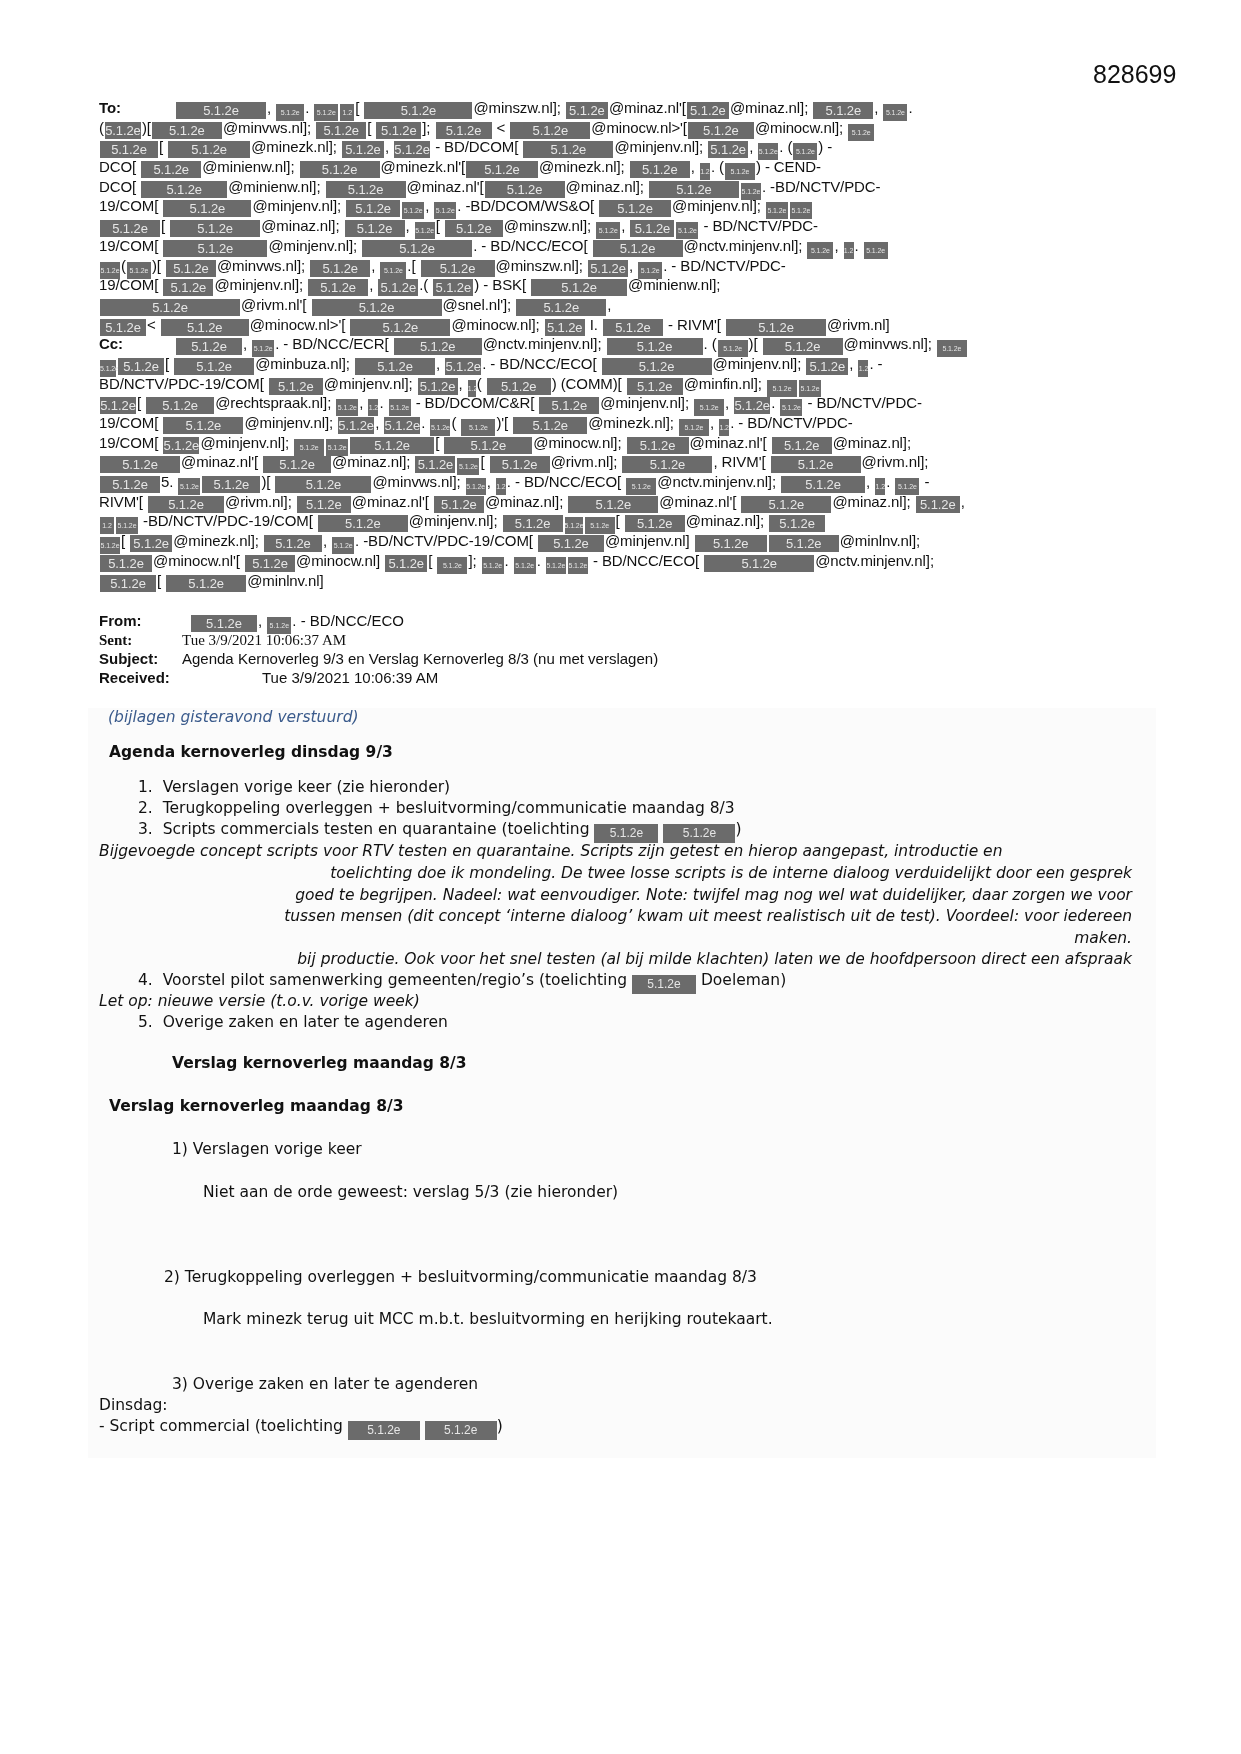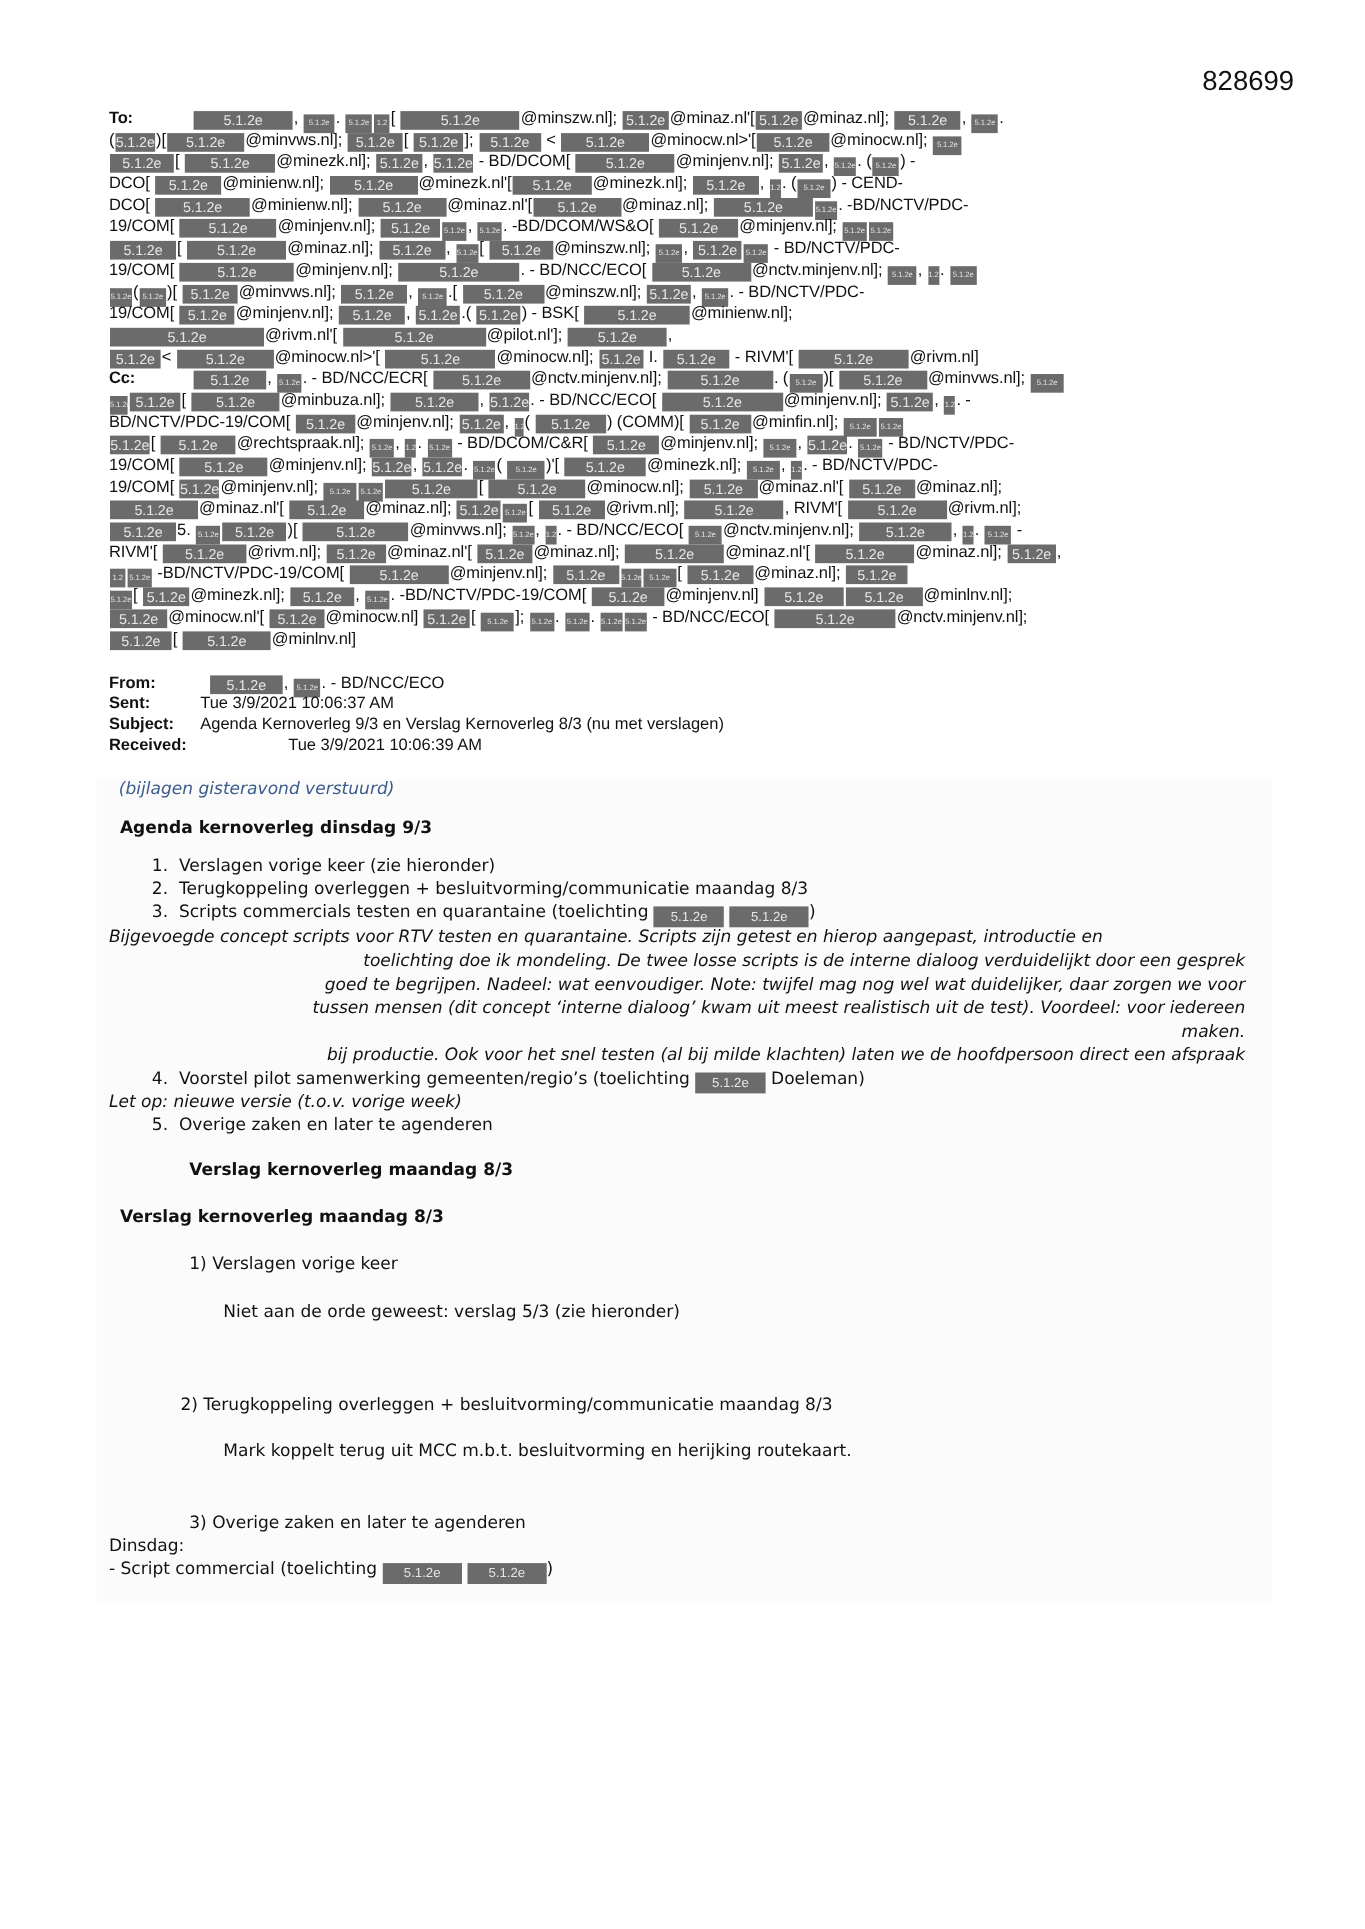--- a/index.html
+++ b/index.html
@@ -29,41 +29,41 @@
     <div class="hline"><span class="lbl" style="width: 76px;">To:</span><span class="r" style="width: 90px;">5.1.2e</span><span>, </span><span class="r s" style="width: 28px;">5.1.2e</span><span>. </span><span class="r s" style="width: 24px;">5.1.2e</span><span class="r s" style="width: 14px;">1.2</span><span>[ </span><span class="r" style="width: 108px;">5.1.2e</span><span>@minszw.nl]; </span><span class="r" style="width: 42px;">5.1.2e</span><span>@minaz.nl'[</span><span class="r" style="width: 42px;">5.1.2e</span><span>@minaz.nl]; </span><span class="r" style="width: 60px;">5.1.2e</span><span>, </span><span class="r s" style="width: 24px;">5.1.2e</span><span>.</span></div>
     <div class="hline"><span>(</span><span class="r" style="width: 36px;">5.1.2e</span><span>)[</span><span class="r" style="width: 70px;">5.1.2e</span><span>@minvws.nl]; </span><span class="r" style="width: 50px;">5.1.2e</span><span>[ </span><span class="r" style="width: 45px;">5.1.2e</span><span>]; </span><span class="r" style="width: 56px;">5.1.2e</span><span> &lt; </span><span class="r" style="width: 80px;">5.1.2e</span><span>@minocw.nl&gt;'[</span><span class="r" style="width: 66px;">5.1.2e</span><span>@minocw.nl]; </span><span class="r s" style="width: 26px;">5.1.2e</span></div>
     <div class="hline"><span class="r" style="width: 58px;">5.1.2e</span><span>[ </span><span class="r" style="width: 82px;">5.1.2e</span><span>@minezk.nl]; </span><span class="r" style="width: 42px;">5.1.2e</span><span>, </span><span class="r" style="width: 36px;">5.1.2e</span><span> - BD/DCOM[ </span><span class="r" style="width: 90px;">5.1.2e</span><span>@minjenv.nl]; </span><span class="r" style="width: 40px;">5.1.2e</span><span>, </span><span class="r s" style="width: 20px;">5.1.2e</span><span>. (</span><span class="r s" style="width: 24px;">5.1.2e</span><span>) -</span></div>
     <div class="hline"><span>DCO[ </span><span class="r" style="width: 60px;">5.1.2e</span><span>@minienw.nl]; </span><span class="r" style="width: 80px;">5.1.2e</span><span>@minezk.nl'[</span><span class="r" style="width: 72px;">5.1.2e</span><span>@minezk.nl]; </span><span class="r" style="width: 60px;">5.1.2e</span><span>, </span><span class="r s" style="width: 10px;">1.2</span><span>. (</span><span class="r s" style="width: 30px;">5.1.2e</span><span>) - CEND-</span></div>
     <div class="hline"><span>DCO[ </span><span class="r" style="width: 86px;">5.1.2e</span><span>@minienw.nl]; </span><span class="r" style="width: 80px;">5.1.2e</span><span>@minaz.nl'[</span><span class="r" style="width: 80px;">5.1.2e</span><span>@minaz.nl]; </span><span class="r" style="width: 90px;">5.1.2e</span><span class="r s" style="width: 20px;">5.1.2e</span><span>. -BD/NCTV/PDC-</span></div>
     <div class="hline"><span>19/COM[ </span><span class="r" style="width: 88px;">5.1.2e</span><span>@minjenv.nl]; </span><span class="r" style="width: 54px;">5.1.2e</span><span class="r s" style="width: 22px;">5.1.2e</span><span>, </span><span class="r s" style="width: 22px;">5.1.2e</span><span>. -BD/DCOM/WS&amp;O[ </span><span class="r" style="width: 72px;">5.1.2e</span><span>@minjenv.nl]; </span><span class="r s" style="width: 22px;">5.1.2e</span><span class="r s" style="width: 22px;">5.1.2e</span></div>
     <div class="hline"><span class="r" style="width: 60px;">5.1.2e</span><span>[ </span><span class="r" style="width: 90px;">5.1.2e</span><span>@minaz.nl]; </span><span class="r" style="width: 60px;">5.1.2e</span><span>, </span><span class="r s" style="width: 20px;">5.1.2e</span><span>[ </span><span class="r" style="width: 58px;">5.1.2e</span><span>@minszw.nl]; </span><span class="r s" style="width: 24px;">5.1.2e</span><span>, </span><span class="r" style="width: 44px;">5.1.2e</span><span class="r s" style="width: 22px;">5.1.2e</span><span> - BD/NCTV/PDC-</span></div>
     <div class="hline"><span>19/COM[ </span><span class="r" style="width: 104px;">5.1.2e</span><span>@minjenv.nl]; </span><span class="r" style="width: 110px;">5.1.2e</span><span>. - BD/NCC/ECO[ </span><span class="r" style="width: 90px;">5.1.2e</span><span>@nctv.minjenv.nl]; </span><span class="r s" style="width: 26px;">5.1.2e</span><span>, </span><span class="r s" style="width: 10px;">1.2</span><span>. </span><span class="r s" style="width: 24px;">5.1.2e</span></div>
     <div class="hline"><span class="r s" style="width: 20px;">5.1.2e</span><span>(</span><span class="r s" style="width: 24px;">5.1.2e</span><span>)[ </span><span class="r" style="width: 50px;">5.1.2e</span><span>@minvws.nl]; </span><span class="r" style="width: 60px;">5.1.2e</span><span>, </span><span class="r s" style="width: 26px;">5.1.2e</span><span>.[ </span><span class="r" style="width: 74px;">5.1.2e</span><span>@minszw.nl]; </span><span class="r" style="width: 40px;">5.1.2e</span><span>, </span><span class="r s" style="width: 24px;">5.1.2e</span><span>. - BD/NCTV/PDC-</span></div>
     <div class="hline"><span>19/COM[ </span><span class="r" style="width: 50px;">5.1.2e</span><span>@minjenv.nl]; </span><span class="r" style="width: 60px;">5.1.2e</span><span>, </span><span class="r" style="width: 40px;">5.1.2e</span><span>.( </span><span class="r" style="width: 40px;">5.1.2e</span><span>) - BSK[ </span><span class="r" style="width: 96px;">5.1.2e</span><span>@minienw.nl];</span></div>
-    <div class="hline"><span class="r" style="width: 140px;">5.1.2e</span><span>@rivm.nl'[ </span><span class="r" style="width: 130px;">5.1.2e</span><span>@pilot.nl']; </span><span class="r" style="width: 90px;">5.1.2e</span><span>,</span></div>
+    <div class="hline"><span class="r" style="width: 140px;">5.1.2e</span><span>@rivm.nl'[ </span><span class="r" style="width: 130px;">5.1.2e</span><span>@snel.nl']; </span><span class="r" style="width: 90px;">5.1.2e</span><span>,</span></div>
     <div class="hline"><span class="r" style="width: 46px;">5.1.2e</span><span>&lt; </span><span class="r" style="width: 88px;">5.1.2e</span><span>@minocw.nl&gt;'[ </span><span class="r" style="width: 100px;">5.1.2e</span><span>@minocw.nl]; </span><span class="r" style="width: 40px;">5.1.2e</span><span> I. </span><span class="r" style="width: 60px;">5.1.2e</span><span> - RIVM'[ </span><span class="r" style="width: 100px;">5.1.2e</span><span>@rivm.nl]</span></div>
     <div class="hline"><span class="lbl" style="width: 76px;">Cc:</span><span class="r" style="width: 66px;">5.1.2e</span><span>, </span><span class="r s" style="width: 22px;">5.1.2e</span><span>. - BD/NCC/ECR[ </span><span class="r" style="width: 88px;">5.1.2e</span><span>@nctv.minjenv.nl]; </span><span class="r" style="width: 96px;">5.1.2e</span><span>. (</span><span class="r s" style="width: 30px;">5.1.2e</span><span>)[ </span><span class="r" style="width: 80px;">5.1.2e</span><span>@minvws.nl]; </span><span class="r s" style="width: 30px;">5.1.2e</span></div>
     <div class="hline"><span class="r s" style="width: 16px;">5.1.2e</span><span class="r" style="width: 46px;">5.1.2e</span><span>[ </span><span class="r" style="width: 80px;">5.1.2e</span><span>@minbuza.nl]; </span><span class="r" style="width: 80px;">5.1.2e</span><span>, </span><span class="r" style="width: 36px;">5.1.2e</span><span>. - BD/NCC/ECO[ </span><span class="r" style="width: 110px;">5.1.2e</span><span>@minjenv.nl]; </span><span class="r" style="width: 42px;">5.1.2e</span><span>, </span><span class="r s" style="width: 10px;">1.2</span><span>. -</span></div>
     <div class="hline"><span>BD/NCTV/PDC-19/COM[ </span><span class="r" style="width: 54px;">5.1.2e</span><span>@minjenv.nl]; </span><span class="r" style="width: 40px;">5.1.2e</span><span>, </span><span class="r s" style="width: 8px;">1.2</span><span>( </span><span class="r" style="width: 64px;">5.1.2e</span><span>) (COMM)[ </span><span class="r" style="width: 56px;">5.1.2e</span><span>@minfin.nl]; </span><span class="r s" style="width: 30px;">5.1.2e</span><span class="r s" style="width: 22px;">5.1.2e</span></div>
     <div class="hline"><span class="r" style="width: 36px;">5.1.2e</span><span>[ </span><span class="r" style="width: 68px;">5.1.2e</span><span>@rechtspraak.nl]; </span><span class="r s" style="width: 22px;">5.1.2e</span><span>, </span><span class="r s" style="width: 10px;">1.2</span><span>. </span><span class="r s" style="width: 22px;">5.1.2e</span><span> - BD/DCOM/C&amp;R[ </span><span class="r" style="width: 60px;">5.1.2e</span><span>@minjenv.nl]; </span><span class="r s" style="width: 30px;">5.1.2e</span><span>, </span><span class="r" style="width: 36px;">5.1.2e</span><span>. </span><span class="r s" style="width: 22px;">5.1.2e</span><span> - BD/NCTV/PDC-</span></div>
     <div class="hline"><span>19/COM[ </span><span class="r" style="width: 80px;">5.1.2e</span><span>@minjenv.nl]; </span><span class="r" style="width: 36px;">5.1.2e</span><span>, </span><span class="r" style="width: 36px;">5.1.2e</span><span>. </span><span class="r s" style="width: 20px;">5.1.2e</span><span>( </span><span class="r s" style="width: 34px;">5.1.2e</span><span>)'[ </span><span class="r" style="width: 74px;">5.1.2e</span><span>@minezk.nl]; </span><span class="r s" style="width: 30px;">5.1.2e</span><span>, </span><span class="r s" style="width: 10px;">1.2</span><span>. - BD/NCTV/PDC-</span></div>
     <div class="hline"><span>19/COM[ </span><span class="r" style="width: 36px;">5.1.2e</span><span>@minjenv.nl]; </span><span class="r s" style="width: 30px;">5.1.2e</span><span class="r s" style="width: 22px;">5.1.2e</span><span class="r" style="width: 84px;">5.1.2e</span><span>[ </span><span class="r" style="width: 88px;">5.1.2e</span><span>@minocw.nl]; </span><span class="r" style="width: 62px;">5.1.2e</span><span>@minaz.nl'[ </span><span class="r" style="width: 60px;">5.1.2e</span><span>@minaz.nl];</span></div>
     <div class="hline"><span class="r" style="width: 80px;">5.1.2e</span><span>@minaz.nl'[ </span><span class="r" style="width: 68px;">5.1.2e</span><span>@minaz.nl]; </span><span class="r" style="width: 40px;">5.1.2e</span><span class="r s" style="width: 22px;">5.1.2e</span><span>[ </span><span class="r" style="width: 60px;">5.1.2e</span><span>@rivm.nl]; </span><span class="r" style="width: 90px;">5.1.2e</span><span>, RIVM'[ </span><span class="r" style="width: 90px;">5.1.2e</span><span>@rivm.nl];</span></div>
     <div class="hline"><span class="r" style="width: 60px;">5.1.2e</span><span>5. </span><span class="r s" style="width: 22px;">5.1.2e</span><span class="r" style="width: 58px;">5.1.2e</span><span>)[ </span><span class="r" style="width: 96px;">5.1.2e</span><span>@minvws.nl]; </span><span class="r s" style="width: 20px;">5.1.2e</span><span>, </span><span class="r s" style="width: 10px;">1.2</span><span>. - BD/NCC/ECO[ </span><span class="r s" style="width: 30px;">5.1.2e</span><span>@nctv.minjenv.nl]; </span><span class="r" style="width: 84px;">5.1.2e</span><span>, </span><span class="r s" style="width: 10px;">1.2</span><span>. </span><span class="r s" style="width: 24px;">5.1.2e</span><span> -</span></div>
     <div class="hline"><span>RIVM'[ </span><span class="r" style="width: 76px;">5.1.2e</span><span>@rivm.nl]; </span><span class="r" style="width: 54px;">5.1.2e</span><span>@minaz.nl'[ </span><span class="r" style="width: 50px;">5.1.2e</span><span>@minaz.nl]; </span><span class="r" style="width: 90px;">5.1.2e</span><span>@minaz.nl'[ </span><span class="r" style="width: 90px;">5.1.2e</span><span>@minaz.nl]; </span><span class="r" style="width: 44px;">5.1.2e</span><span>,</span></div>
     <div class="hline"><span class="r s" style="width: 14px;">1.2</span><span class="r s" style="width: 22px;">5.1.2e</span><span> -BD/NCTV/PDC-19/COM[ </span><span class="r" style="width: 90px;">5.1.2e</span><span>@minjenv.nl]; </span><span class="r" style="width: 60px;">5.1.2e</span><span class="r s" style="width: 18px;">5.1.2e</span><span class="r s" style="width: 30px;">5.1.2e</span><span>[ </span><span class="r" style="width: 60px;">5.1.2e</span><span>@minaz.nl]; </span><span class="r" style="width: 56px;">5.1.2e</span></div>
     <div class="hline"><span class="r s" style="width: 20px;">5.1.2e</span><span>[ </span><span class="r" style="width: 42px;">5.1.2e</span><span>@minezk.nl]; </span><span class="r" style="width: 58px;">5.1.2e</span><span>, </span><span class="r s" style="width: 22px;">5.1.2e</span><span>. -BD/NCTV/PDC-19/COM[ </span><span class="r" style="width: 66px;">5.1.2e</span><span>@minjenv.nl] </span><span class="r" style="width: 72px;">5.1.2e</span><span class="r" style="width: 70px;">5.1.2e</span><span>@minlnv.nl];</span></div>
     <div class="hline"><span class="r" style="width: 52px;">5.1.2e</span><span>@minocw.nl'[ </span><span class="r" style="width: 50px;">5.1.2e</span><span>@minocw.nl] </span><span class="r" style="width: 42px;">5.1.2e</span><span>[ </span><span class="r s" style="width: 30px;">5.1.2e</span><span>]; </span><span class="r s" style="width: 22px;">5.1.2e</span><span>. </span><span class="r s" style="width: 22px;">5.1.2e</span><span>. </span><span class="r s" style="width: 20px;">5.1.2e</span><span class="r s" style="width: 20px;">5.1.2e</span><span> - BD/NCC/ECO[ </span><span class="r" style="width: 110px;">5.1.2e</span><span>@nctv.minjenv.nl];</span></div>
     <div class="hline"><span class="r" style="width: 56px;">5.1.2e</span><span>[ </span><span class="r" style="width: 80px;">5.1.2e</span><span>@minlnv.nl]</span></div>
   </div>
 
 <div class="meta" style="top:612px;">
   <span class="lbl">From:</span><span style="display:inline-block;width:8px"></span><span class="r" style="width:66px">5.1.2e</span>, <span class="r s" style="width:24px">5.1.2e</span><span>. - BD/NCC/ECO</span>
 </div>
-<div class="meta" style="top:631px;">
+<div class="meta" style="top:631px;font-family:Liberation Serif, serif;">
   <span class="lbl">Sent:</span><span>Tue 3/9/2021 10:06:37 AM</span>
 </div>
 <div class="meta" style="top:650px;">
   <span class="lbl">Subject:</span><span>Agenda Kernoverleg 9/3 en Verslag Kernoverleg 8/3 (nu met verslagen)</span>
 </div>
 <div class="meta" style="top:669px;">
   <span class="lbl" style="width:163px">Received:</span><span>Tue 3/9/2021 10:06:39 AM</span>
 </div>
 
 <div class="bg"></div>
@@ -106,21 +106,21 @@
 <div class="t b" style="left:109px; top:1097px;">Verslag kernoverleg maandag 8/3</div>
 
 <div class="t" style="left:172px; top:1140px;">
   <span>1)</span>&nbsp;<span>Verslagen vorige keer</span>
 </div>
 <div class="t" style="left:203px; top:1183px;">Niet aan de orde geweest: verslag 5/3 (zie hieronder)</div>
 
 <div class="t" style="left:164px; top:1268px;">
   <span>2)</span>&nbsp;<span>Terugkoppeling overleggen + besluitvorming/communicatie maandag 8/3</span>
 </div>
-<div class="t" style="left:203px; top:1310px;">Mark koppelt terug uit MCC m.b.t. besluitvorming en herijking routekaart.</div>
+<div class="t" style="left:203px; top:1310px;">Mark minezk terug uit MCC m.b.t. besluitvorming en herijking routekaart.</div>
 
 <div class="t" style="left:172px; top:1375px;">
   <span>3)</span>&nbsp;<span>Overige zaken en later te agenderen</span>
 </div>
 <div class="t" style="left:99px; top:1396px;">Dinsdag:</div>
 <div class="t" style="left:99px; top:1417px;">
   <span>- Script commercial (toelichting</span>
   <span class="rb" style="width:72px">5.1.2e</span>
   <span class="rb" style="width:72px">5.1.2e</span><span>)</span>
 </div>

